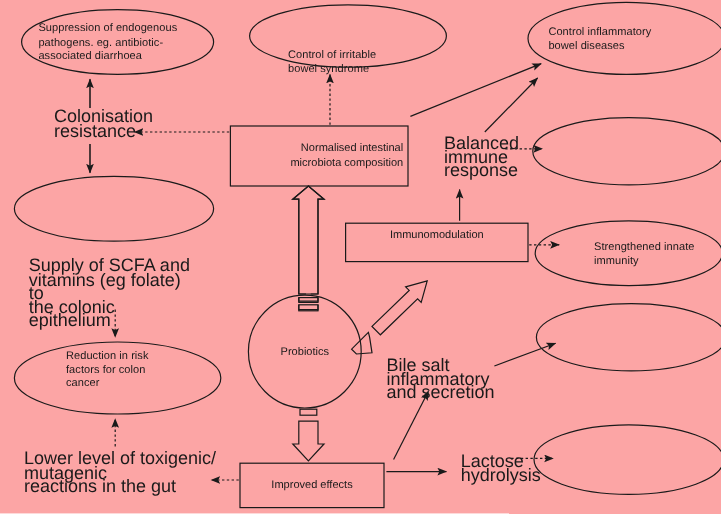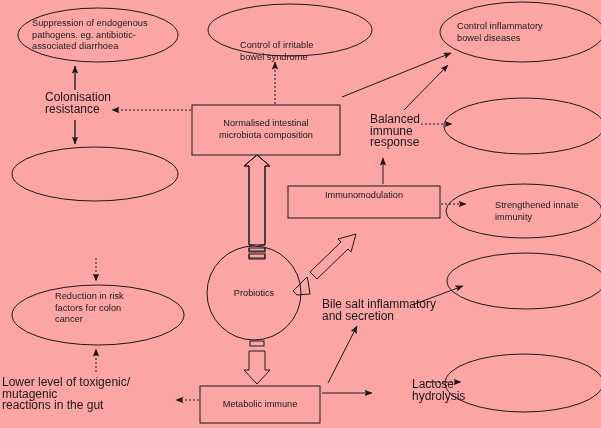--- a/index.html
+++ b/index.html
@@ -16,21 +16,21 @@
     color:#1a1a1a;
     font-size:9.2px;
     line-height:11.6px;
     letter-spacing:0.05px;
     white-space:pre-line;
     pointer-events:none;
   }
   .free-label{
     position:absolute;
     color:#1a1a1a;
-    font-size:12px;
+    font-size:15px;
     line-height:11.6px;
     white-space:pre-line;
   }
   .box-label{
     position:absolute;
     color:#1a1a1a;
     font-size:9.2px;
     line-height:11.6px;
     white-space:pre-line;
     text-align:center;
@@ -130,39 +130,42 @@
 
   <div class="node-label" style="left:495px;top:200px;width:108px;">Strengthened innate
 immunity</div>
 
 
   <div class="node-label" style="left:55px;top:291px;width:110px;">Reduction in risk
 factors for colon
 cancer</div>
 
 
-  <div class="box-label" style="left:196px;top:118px;width:140px;">Normalised intestinal
+  <div class="box-label" style="left:196px;top:118px;width:140px;text-align:right;">Normalised intestinal
 microbiota composition</div>
 
   <div class="box-label" style="left:290px;top:190px;width:148px;">Immunomodulation</div>
 
-  <div class="box-label" style="left:202px;top:399px;width:116px;">Metabolic immune</div>
+  <div class="box-label" style="left:202px;top:399px;width:116px;">Improved effects</div>
 
   <div class="box-label" style="left:214px;top:288px;width:80px;">Probiotics</div>
 
   <div class="free-label" style="left:45px;top:92px;width:80px;">Colonisation
 resistance</div>
 
+  <div class="free-label" style="left:24px;top:216px;width:140px;">Supply of SCFA and
+vitamins (eg folate) to
+the colonic epithelium</div>
 
-  <div class="free-label" style="left:2px;top:377px;width:185px;">Lower level of toxigenic/ mutagenic
+  <div class="free-label" style="left:20px;top:377px;width:185px;">Lower level of toxigenic/ mutagenic
 reactions in the gut</div>
 
   <div class="free-label" style="left:370px;top:114px;width:60px;">Balanced
 immune
 response</div>
 
   <div class="free-label" style="left:322px;top:299px;width:118px;">Bile salt inflammatory
 and secretion</div>
 
-  <div class="free-label" style="left:384px;top:379px;width:60px;margin-left:28px;">Lactose
+  <div class="free-label" style="left:384px;top:379px;width:60px;">Lactose
 hydrolysis</div>
 
 </div>
 
 </body></html>

